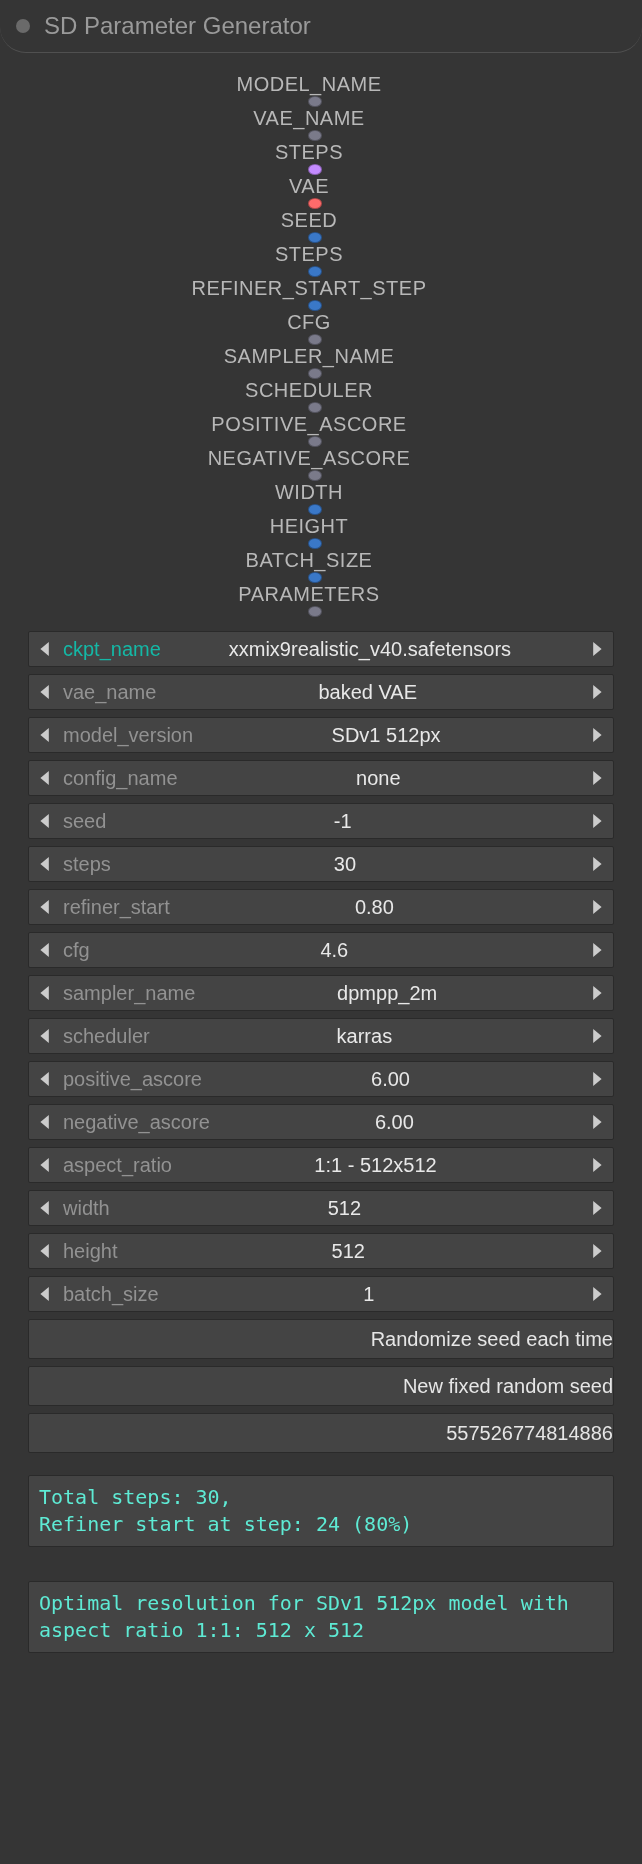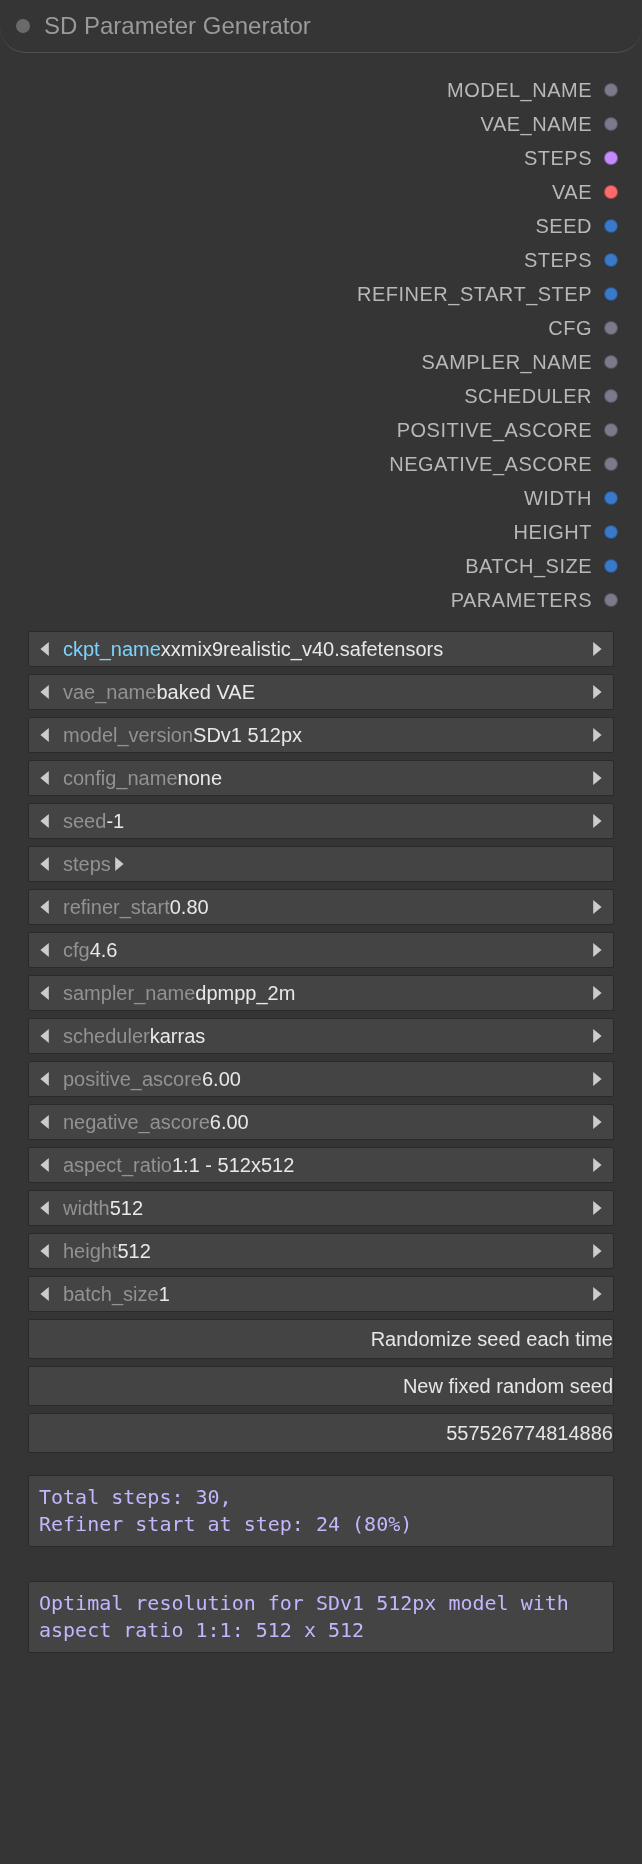--- a/index.html
+++ b/index.html
@@ -28,20 +28,21 @@
     font-weight: 400;
   }
   .outputs {
     padding: 20px 24px 14px 0;
   }
   .output-row {
     display: flex;
     justify-content: flex-end;
     align-items: center;
     height: 34px;
+    flex-direction: column;
   }
   .output-label {
     color: #b8b8b8;
     font-size: 20px;
     font-weight: 400;
     letter-spacing: 0.5px;
   }
   .output-dot {
     width: 14px; height: 14px;
     border-radius: 50%;
@@ -70,21 +71,21 @@
   }
   .arrow svg { width: 14px; height: 14px; fill: #cccccc; }
   .field-label {
     color: #929292;
     font-size: 20px;
     margin-left: 10px;
     flex: 0 0 auto;
   }
   .field-value {
     flex: 1;
-    text-align: left;
+    text-align: center;
     color: #e8e8e8;
     font-size: 20px;
     padding-right: 10px;
   }
   .btn-row {
     display: flex;
     align-items: center;
     justify-content: flex-end;
     background: #444444;
     border: 1px solid #2a2a2a;
@@ -95,21 +96,21 @@
     font-size: 20px;
   }
   .info-block {
     margin: 22px 28px 0 28px;
     background: #444444;
     border: 1px solid #2a2a2a;
     border-radius: 2px;
     padding: 8px 10px;
     font-family: "Menlo", "Consolas", monospace;
     font-size: 20px;
-    color: #c4b5fd;
+    color: #5eead4;
     line-height: 1.35;
     white-space: pre-wrap;
   }
   .info-block + .info-block { margin-top: 34px; }
 </style>
 </head>
 <body>
 
 <div class="header">
   <div class="header-dot"></div>
@@ -183,21 +184,21 @@
     </div>
   </div>
 
 <div class="fields" id="fields">
     <div class="field-row">
       <span class="arrow">
         <svg viewBox="0 0 10 10">
           <path d="M7 0 L1 5 L7 10 Z"></path>
         </svg>
       </span>
-      <span class="field-label" style="color: #7dd3fc;">ckpt_name</span>
+      <span class="field-label" style="color: #14b8a6;">ckpt_name</span>
       <span class="field-value">xxmix9realistic_v40.safetensors</span>
       <span class="arrow">
         <svg viewBox="0 0 10 10">
           <path d="M3 0 L9 5 L3 10 Z"></path>
         </svg>
       </span>
     </div>
     <div class="field-row">
       <span class="arrow">
         <svg viewBox="0 0 10 10">
@@ -254,20 +255,21 @@
         </svg>
       </span>
     </div>
     <div class="field-row">
       <span class="arrow">
         <svg viewBox="0 0 10 10">
           <path d="M7 0 L1 5 L7 10 Z"></path>
         </svg>
       </span>
       <span class="field-label">steps</span>
+      <span class="field-value">30</span>
       <span class="arrow">
         <svg viewBox="0 0 10 10">
           <path d="M3 0 L9 5 L3 10 Z"></path>
         </svg>
       </span>
     </div>
     <div class="field-row">
       <span class="arrow">
         <svg viewBox="0 0 10 10">
           <path d="M7 0 L1 5 L7 10 Z"></path>

